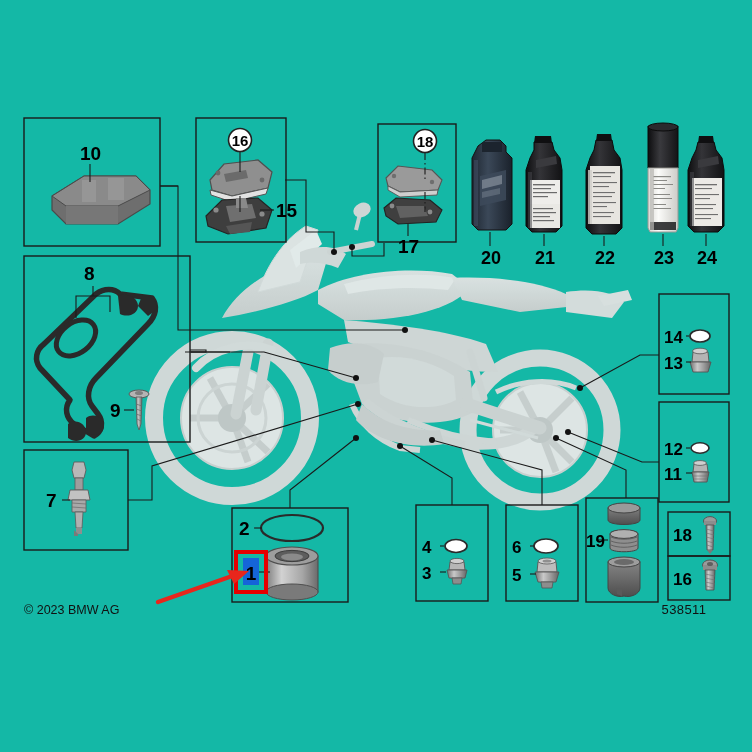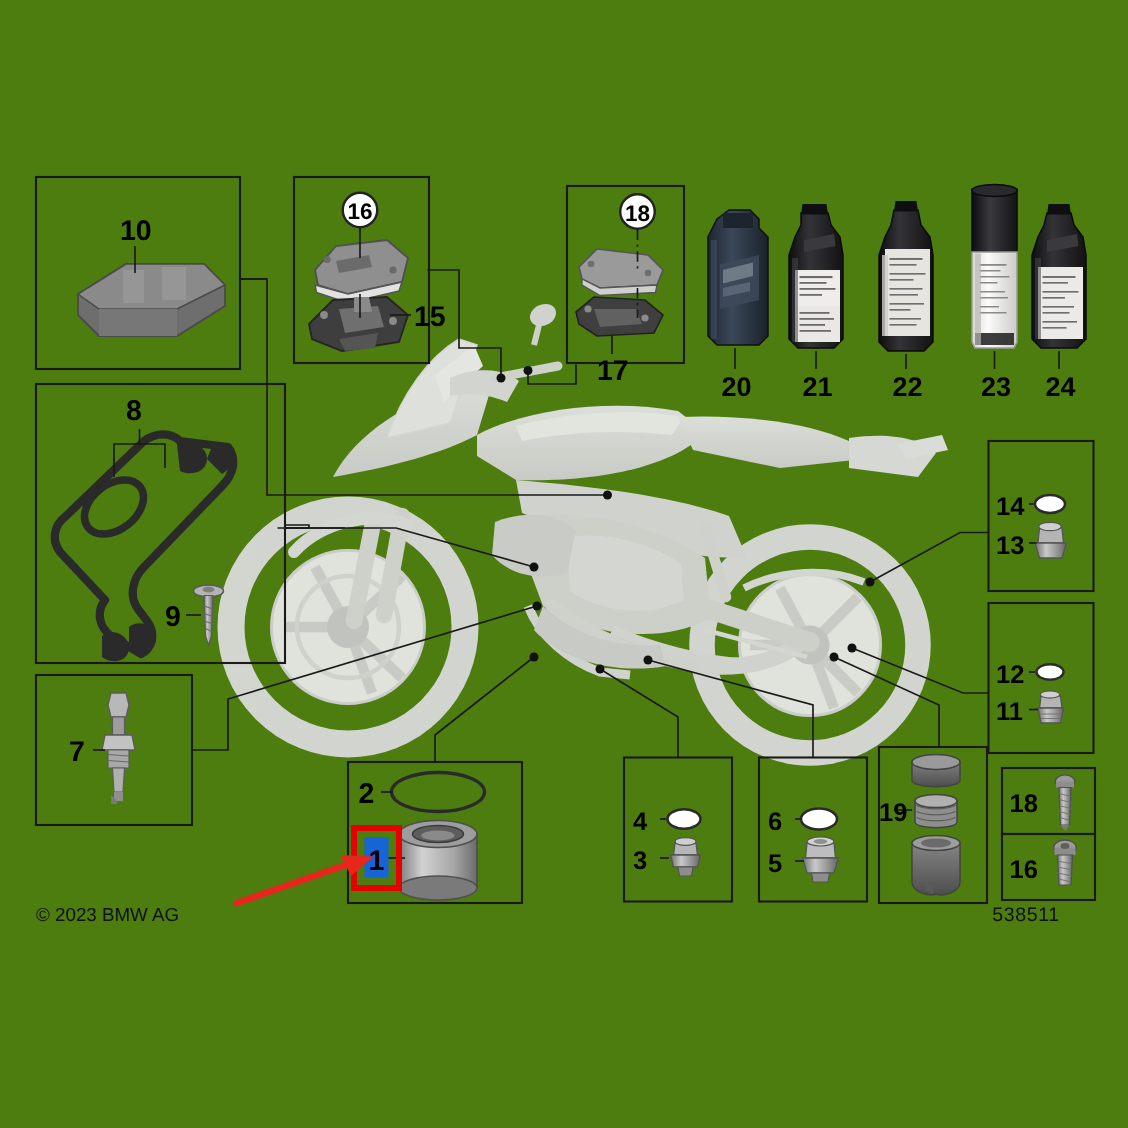--- a/index.html
+++ b/index.html
@@ -1,17 +1,17 @@
 <!DOCTYPE html>
 <html><head>
 <meta charset="utf-8">
 <style>
   html,body{margin:0;padding:0;background:#ffffff;}
   body{width:752px;height:752px;font-family:"Liberation Sans",sans-serif;overflow:hidden;}
-  #stage{position:relative;width:752px;height:752px;background:#4d7c0f;}
+  #stage{position:relative;width:752px;height:752px;background:#14b8a6;}
   .svg-layer{position:absolute;left:0;top:0;width:752px;height:752px;}
   .num{font-family:"Liberation Sans",sans-serif;font-weight:bold;fill:#000;}
   .box{fill:none;stroke:#1a1a1a;stroke-width:1.4;}
   .lead{stroke:#1a1a1a;stroke-width:1.1;fill:none;}
   .dot{fill:#111;}
   .ring{fill:#fff;stroke:#222;stroke-width:1.6;}
   .copy{font-family:"Liberation Sans",sans-serif;font-size:12.5px;fill:#111;}
   .refno{font-family:"Liberation Sans",sans-serif;font-size:13px;fill:#111;letter-spacing:.4px;}
   .ann-box{fill:none;stroke:#e60000;stroke-width:4;}
   .ann-sel{fill:#1565d8;}

